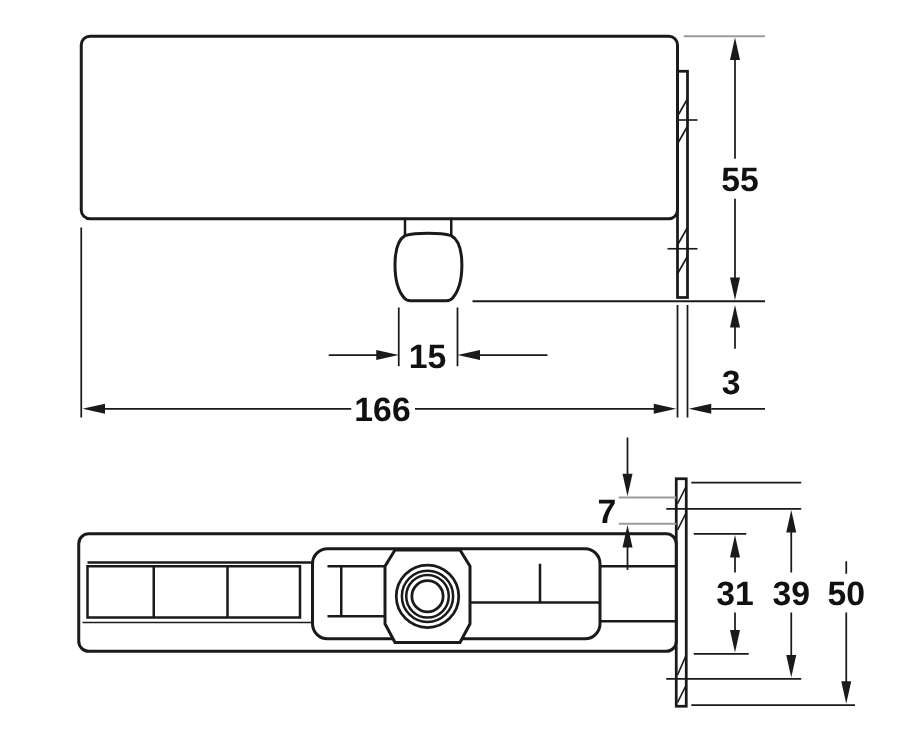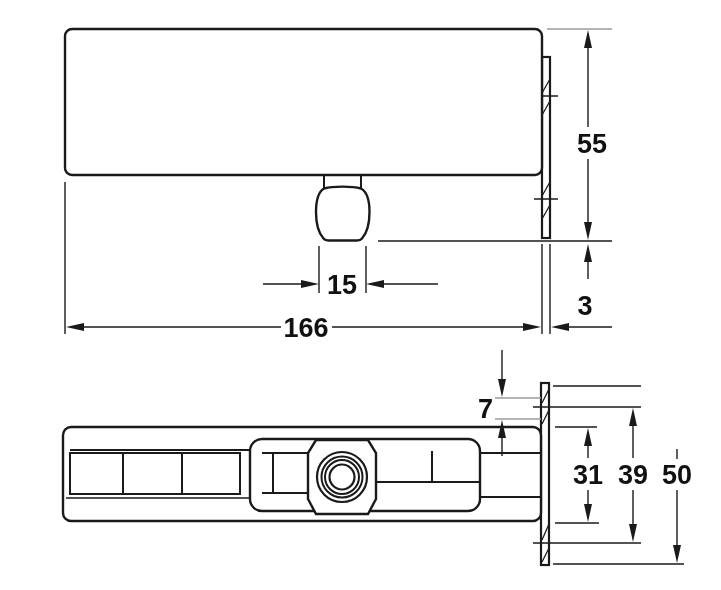--- a/index.html
+++ b/index.html
@@ -1,16 +1,16 @@
 <!DOCTYPE html>
 <html><head>
 <meta charset="utf-8">
 <style>
   html,body{margin:0;padding:0;background:#ffffff;}
-  .page{width:721px;height:590px;background:#ffffff;position:relative;overflow:hidden;border-radius:20px;}
+  .page{width:721px;height:590px;background:#ffffff;position:relative;overflow:hidden;}
   svg{display:block;}
   .bold  {fill:#ffffff;stroke:#1a1a1a;stroke-width:2.4;}
   .bold2 {fill:#ffffff;stroke:#1a1a1a;stroke-width:2.2;}
   .mid   {fill:none;stroke:#1a1a1a;stroke-width:2;}
   .thin  {fill:none;stroke:#1a1a1a;stroke-width:1.3;}
   .thin2 {fill:none;stroke:#1a1a1a;stroke-width:1.6;}
   .dim   {fill:none;stroke:#1a1a1a;stroke-width:1.4;}
   .gray  {fill:none;stroke:#9b9b9b;stroke-width:1.5;}
   .arrow {fill:#1a1a1a;stroke:none;}
   .dim-label{font-family:"Liberation Sans",sans-serif;font-weight:bold;font-size:27px;fill:#111111;text-anchor:middle;}

